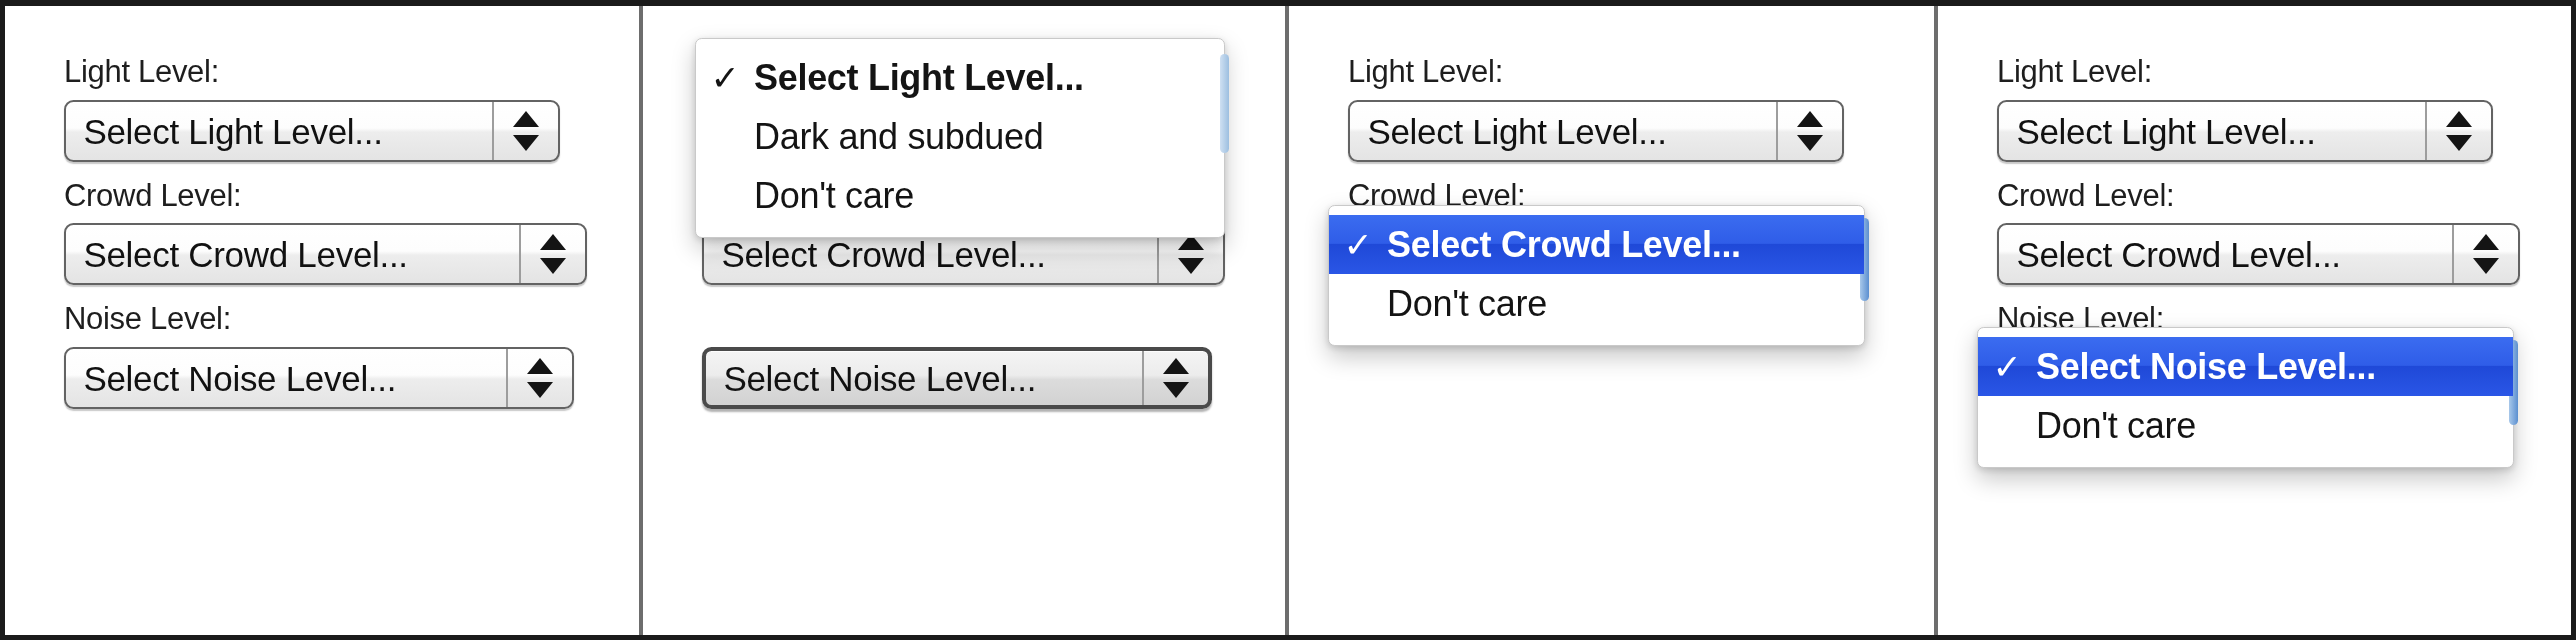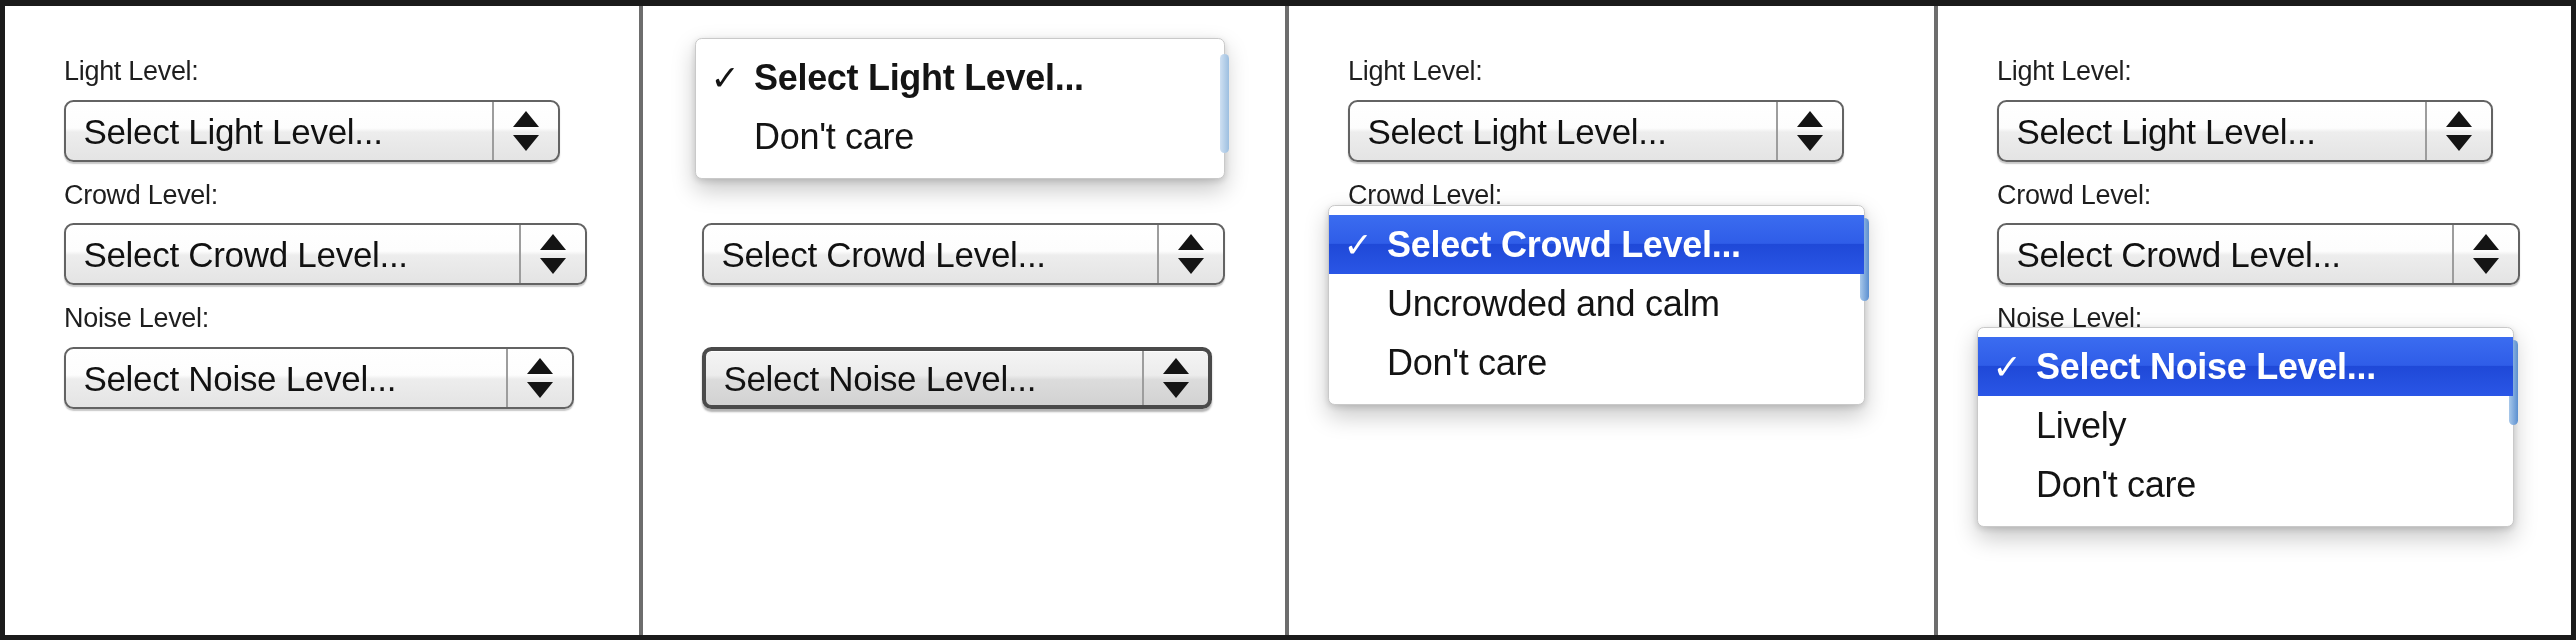--- a/index.html
+++ b/index.html
@@ -19,21 +19,21 @@
   .panel{
     position:absolute;top:0;bottom:0;overflow:visible;background:transparent;
   }
   .divider{
     position:absolute;top:0;bottom:0;width:4px;background:#6d6d6d;
   }
 
   
   .field-label{
     position:absolute;
-    font-size:27px;
+    font-size:31px;
     line-height:35px;
     color:#1e1e1e;
     white-space:nowrap;
     letter-spacing:-0.3px;
   }
 
   
   .popup{
     position:absolute;
     height:62px;
@@ -183,20 +183,24 @@
 
     <div class="menu" style="left:52px;top:32px;width:530px;">
       <div class="scroll-nub plain" style="right:-5.4px;top:14.8px;height:99px;"></div>
 
       <div class="menu-item checked">
         <span class="check">✓</span>
         <span class="mlabel">Select Light Level...</span>
       </div>
       <div class="menu-item">
         <span class="check"></span>
+        <span class="mlabel">Dark and subdued</span>
+      </div>
+      <div class="menu-item">
+        <span class="check"></span>
         <span class="mlabel">Don't care</span>
       </div>
     </div>
   </div>
 
   <div class="divider" style="left:1280px;"></div>
 
   <div class="panel" style="left:1284px;width:645px;">
 
     <div class="field-label" style="left:59px;top:48px;">Light Level:</div>
@@ -213,24 +217,20 @@
 
     <div class="menu" style="left:39px;top:199px;width:537px;">
       <div class="scroll-nub" style="right:-5.4px;top:12px;height:83px;"></div>
 
       <div class="menu-item checked sel">
         <span class="check">✓</span>
         <span class="mlabel">Select Crowd Level...</span>
       </div>
       <div class="menu-item">
         <span class="check"></span>
-        <span class="mlabel">Uncrowded and calm</span>
-      </div>
-      <div class="menu-item">
-        <span class="check"></span>
         <span class="mlabel">Don't care</span>
       </div>
     </div>
   </div>
 
   <div class="divider" style="left:1929px;"></div>
 
   <div class="panel" style="left:1933px;width:638px;">
 
     <div class="field-label" style="left:59px;top:48px;">Light Level:</div>
@@ -257,23 +257,19 @@
 
     <div class="menu" style="left:39px;top:321px;width:537px;">
       <div class="scroll-nub" style="right:-5.4px;top:12px;height:85px;"></div>
 
       <div class="menu-item checked sel">
         <span class="check">✓</span>
         <span class="mlabel">Select Noise Level...</span>
       </div>
       <div class="menu-item">
         <span class="check"></span>
-        <span class="mlabel">Lively</span>
-      </div>
-      <div class="menu-item">
-        <span class="check"></span>
         <span class="mlabel">Don't care</span>
       </div>
     </div>
   </div>
 
 </div>
 
 
 </body></html>

